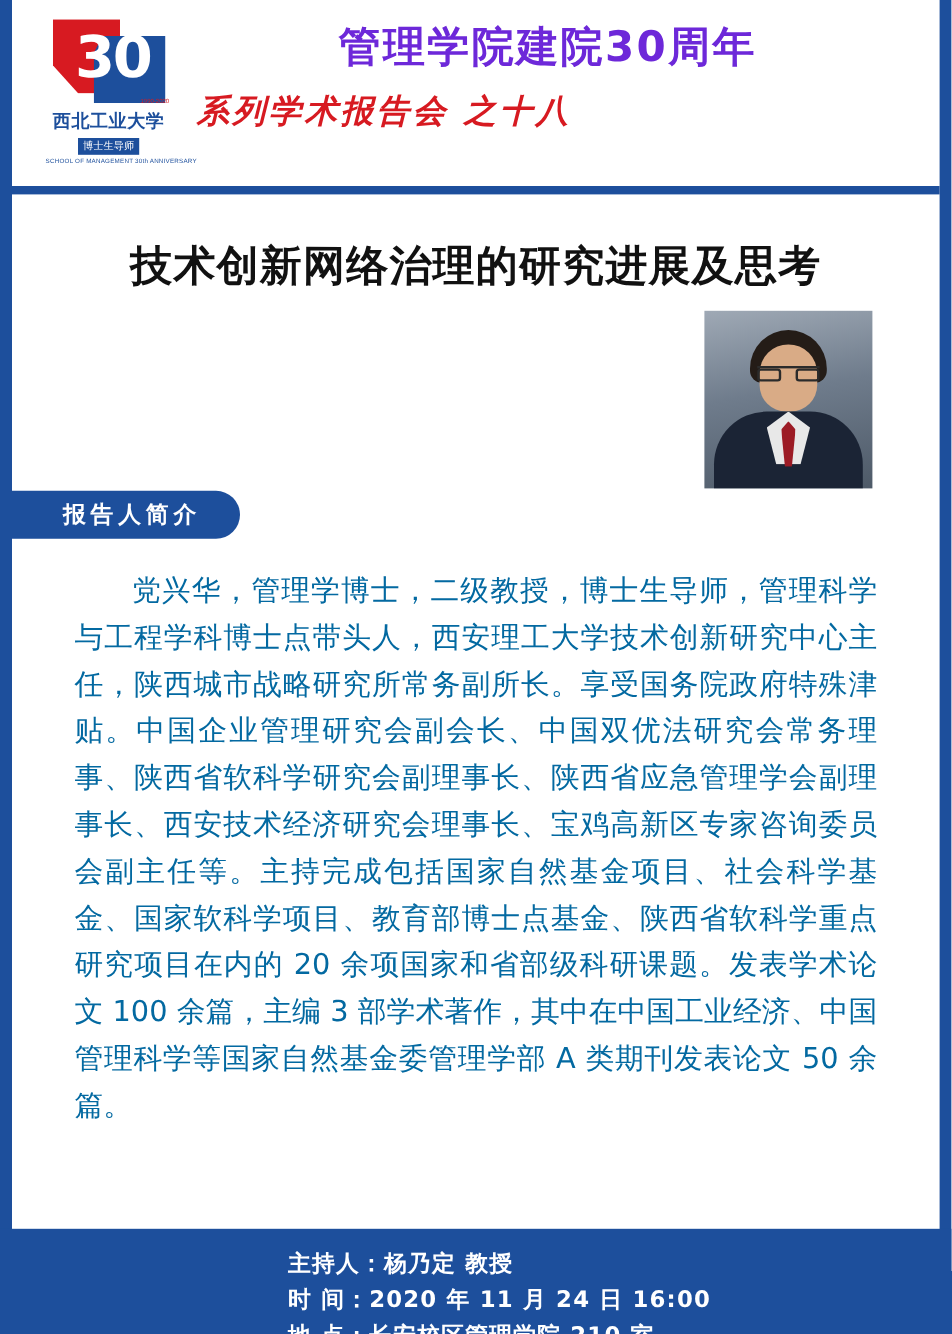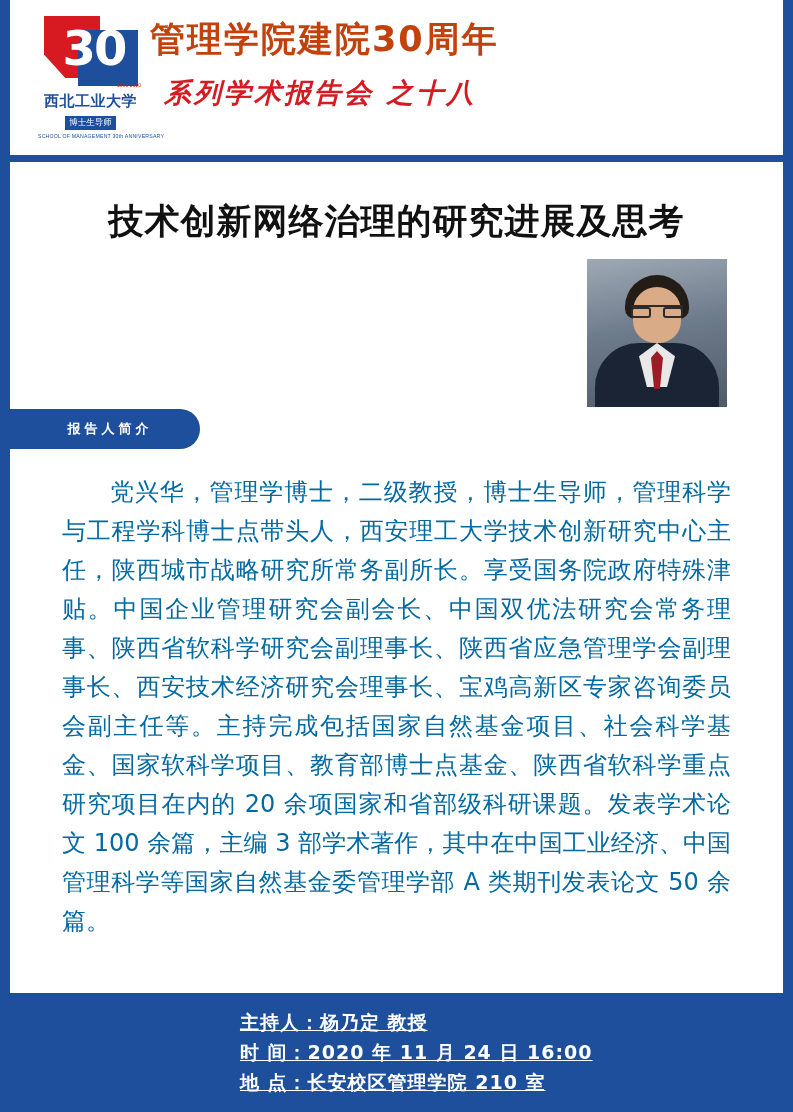--- a/index.html
+++ b/index.html
@@ -114,23 +114,24 @@
   .header-titles {
     position: absolute;
     left: 140px;
     top: 16px;
     right: 20px;
   }
   .header-main {
     font-family: "DejaVu Sans", sans-serif;
     font-size: 35px;
     font-weight: bold;
-    color: #c2410c;
+    color: #6d28d9;
     letter-spacing: 2px;
     white-space: nowrap;
+    text-align: center;
   }
   .header-sub {
     margin-top: 12px;
     margin-left: 14px;
     font-family: "DejaVu Sans", sans-serif;
     font-size: 27px;
     font-weight: bold;
     color: #d71a21;
     letter-spacing: 3px;
     font-style: italic;
@@ -253,21 +254,21 @@
   
   .section-tag {
     position: relative;
     left: 0;
     width: 190px;
     height: 40px;
     margin-top: -4px;
     background: #1d4f9c;
     color: #ffffff;
     font-family: "DejaVu Sans", sans-serif;
-    font-size: 13px;
+    font-size: 19px;
     font-weight: bold;
     letter-spacing: 4px;
     line-height: 40px;
     text-align: center;
     border-radius: 0 20px 20px 0;
     box-sizing: border-box;
     padding-left: 10px;
   }
 
   
@@ -286,27 +287,26 @@
   .bio p + p {
     margin-top: 2px;
   }
 
   
   .footer {
     position: absolute;
     left: -10px;
     right: -10px;
     bottom: 0;
-    height: 119px;
+    height: 88px;
     background: #1d4f9c;
     color: #ffffff;
     padding-top: 14px;
     box-sizing: border-box;
     font-family: "DejaVu Sans", sans-serif;
-    text-decoration: underline;
   }
   .footer-line {
     font-size: 19px;
     font-weight: bold;
     letter-spacing: 1px;
     line-height: 30px;
     padding-left: 240px;
   }
 </style>
 </head>

